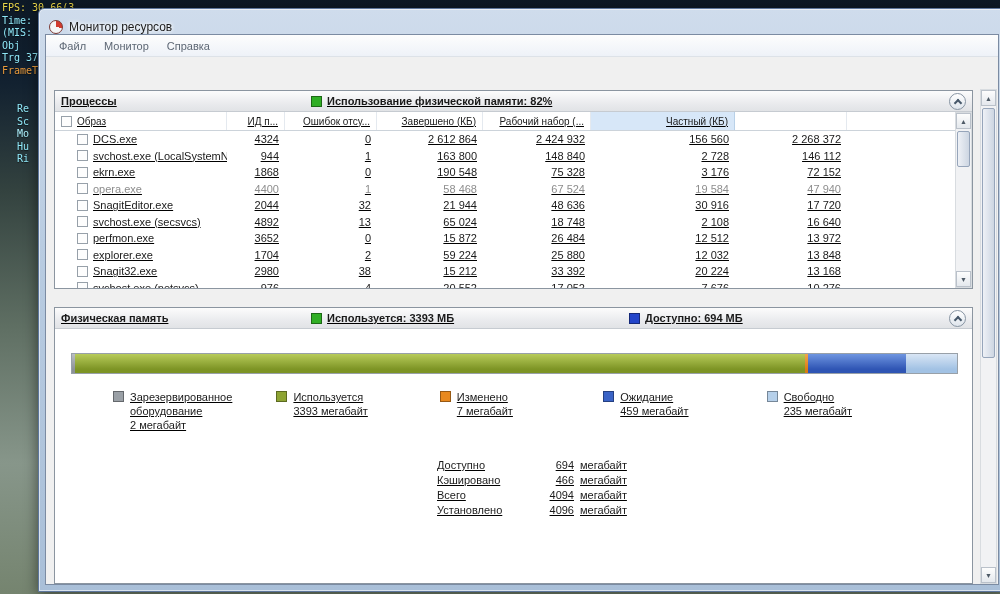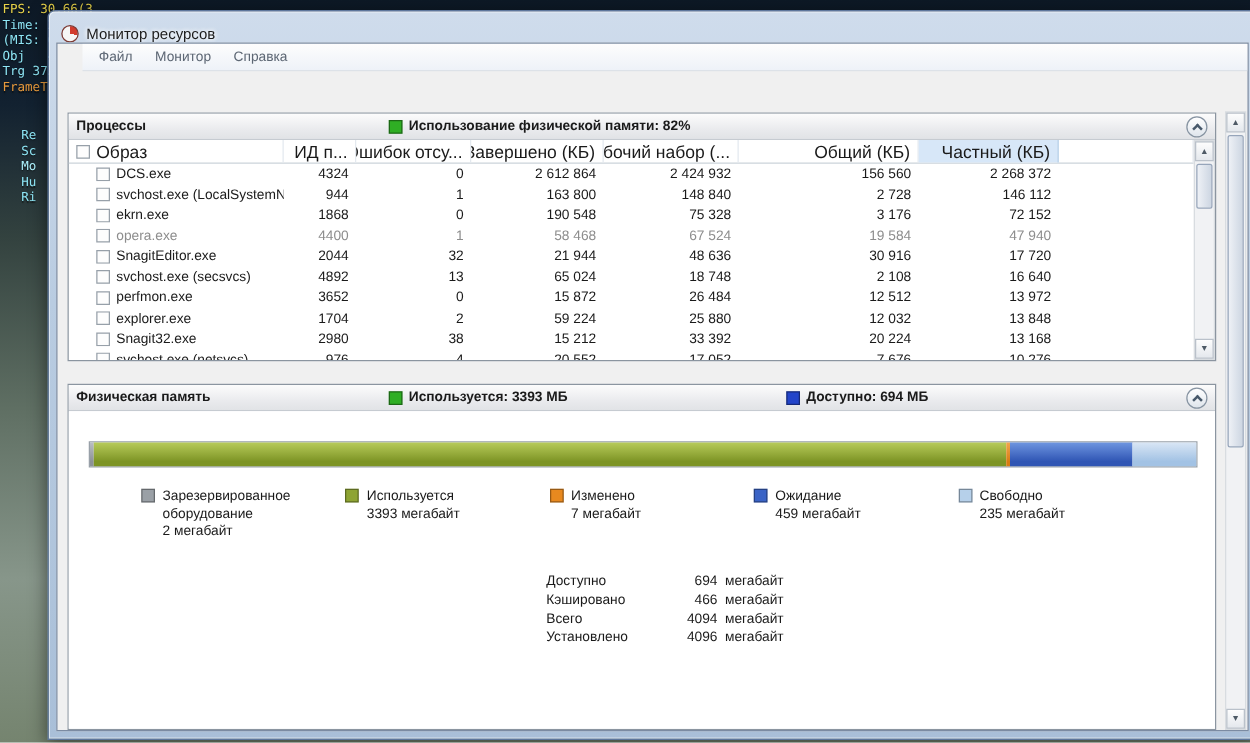--- a/index.html
+++ b/index.html
@@ -17,50 +17,50 @@
   
   .window{position:absolute;left:38px;top:8px;width:968px;height:584px;z-index:2;
     background:linear-gradient(180deg,#cfdcec 0%,#b9cce1 40%,#a9bfd8 100%);
     border:1px solid #5d769c;border-radius:6px 6px 0 0;
     box-shadow:inset 0 0 0 1px rgba(255,255,255,.55), 0 3px 14px rgba(0,0,0,.5);
     padding:0 6px 6px 6px;}
   .titlebar{height:25px;display:flex;align-items:flex-end;gap:6px;padding-left:4px;}
   .app-icon{width:14px;height:14px;border-radius:50%;border:1px solid #7d3a34;
     background:conic-gradient(#d23b2e 0 28%,#f6f6f6 28% 100%);flex:none;}
   .title-text{font-size:12px;color:#1c1c1c;text-shadow:0 0 4px #fff,0 0 4px #fff;}
-  .client{position:relative;height:calc(100% - 25px);background:#f0f0f0;border:1px solid #7b8ba2;overflow:hidden;padding-left:20px;}
+  .client{position:relative;height:calc(100% - 25px);background:#f0f0f0;border:1px solid #7b8ba2;overflow:hidden;}
 
   .menubar{height:22px;display:flex;align-items:center;gap:2px;padding-left:5px;font-size:11px;color:#5d6774;
     background:linear-gradient(180deg,#fdfdfd,#eef2f8);border-bottom:1px solid #dde2e8;}
   .menu-item{padding:3px 8px;}
 
   .tabstrip{height:26px;display:flex;align-items:flex-end;gap:2px;padding-left:6px;background:#f0f0f0;border-bottom:1px solid #989fa8;}
   .tab{font-size:11px;color:#1a1a1a;padding:3px 10px 4px;border:1px solid #8e959d;border-bottom:none;border-radius:3px 3px 0 0;
     background:linear-gradient(180deg,#f8f9fa,#e3e6ea);position:relative;}
   .tab.active{background:#f2f3f4;padding:5px 11px 5px;margin-bottom:-1px;z-index:3;border-color:#7d858e;}
 
   .content{position:absolute;left:0;right:0;top:48px;bottom:0;padding:7px 25px 0 8px;display:flex;flex-direction:column;}
 
-  .panel{border:1px solid #8b95a0;background:#fff;}
+  .panel{border:1px solid #8b95a0;background:#fff;text-decoration:underline;}
   .panel-header{height:21px;display:flex;align-items:center;padding:0 6px;font-size:11px;font-weight:bold;color:#1a1a1a;
     background:linear-gradient(180deg,#fcfcfc,#e9eaed 65%,#e1e3e6);border-bottom:1px solid #c6cbd1;}
   .ph-title{flex:0 0 250px;}
   .status{display:flex;align-items:center;gap:5px;white-space:nowrap;}
   .status.s1{flex:0 0 318px;}
   .status.s2{flex:1;}
   .sq{width:11px;height:11px;border:1px solid rgba(0,0,0,.4);flex:none;}
   .chev-btn{margin-left:auto;width:17px;height:17px;border-radius:50%;border:1px solid #8794a2;flex:none;
     background:linear-gradient(180deg,#ffffff,#dfe5ec);display:flex;align-items:center;justify-content:center;}
   .chev{width:6px;height:6px;border-left:2px solid #47586a;border-top:2px solid #47586a;transform:rotate(45deg);margin-top:3px;}
 
   
   .proc-panel{flex:none;}
   .tablewrap{position:relative;padding-right:17px;}
   .thead,.trow{display:grid;grid-template-columns:172px 58px 92px 106px 108px 144px 112px 1fr;}
-  .thead{height:19px;border-bottom:1px solid #ccd3da;font-size:14px;color:#1a1a1a;align-items:center;}
+  .thead{height:19px;border-bottom:1px solid #ccd3da;font-size:10px;color:#1a1a1a;align-items:center;}
   .th{padding:0 6px;border-right:1px solid #e4e9ef;white-space:nowrap;overflow:hidden;height:100%;display:flex;align-items:center;}
   .th.num{justify-content:flex-end;}
   .th.sorted{background:#d7e7f8;border-right-color:#b9d1e8;}
   .th .cb{margin-right:5px;}
   .tbody{height:157px;overflow:hidden;position:relative;}
   .trow{height:16.5px;align-items:center;font-size:11px;color:#1a1a1a;}
   .trow.dimmed{color:#8d8d8d;}
   .td{padding:0 6px;white-space:nowrap;overflow:hidden;}
   .td.num{text-align:right;}
   .c-name{display:flex;align-items:center;gap:5px;margin-left:16px;}
@@ -126,21 +126,20 @@
         <div class="tablewrap">
           <div class="thead">
             <span class="th">
                 <span class="cb"></span>
                 <span>Образ</span>
               </span>
             <span class="th num">ИД п...</span>
             <span class="th num">Ошибок отсу...</span>
             <span class="th num">Завершено (КБ)</span>
             <span class="th num">Рабочий набор (...</span>
-            <span class="th num">Общий (КБ)</span>
             <span class="th num sorted">Частный (КБ)</span>
             <span class="th"></span>
           </div>
           <div class="tbody" id="process-tbody">
               <div class="trow">
                 <span class="td c-name">
                   <span class="cb"></span>
                   <span class="">DCS.exe</span>
                 </span>
                 <span class="td num">4324</span>

